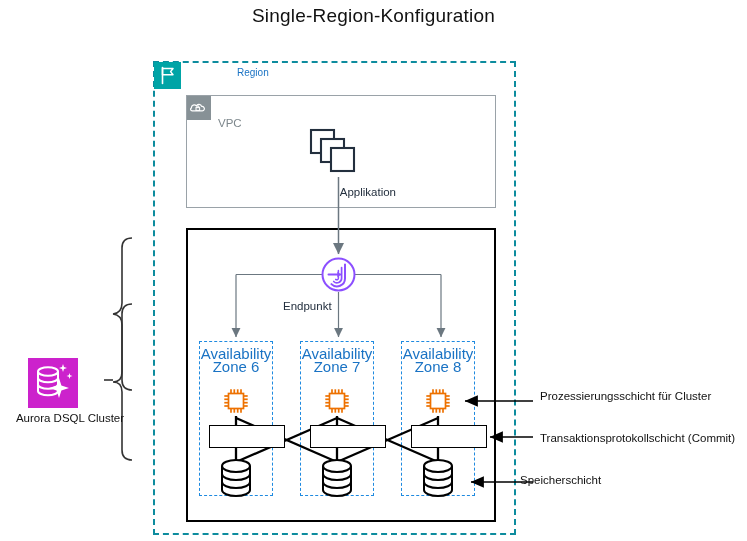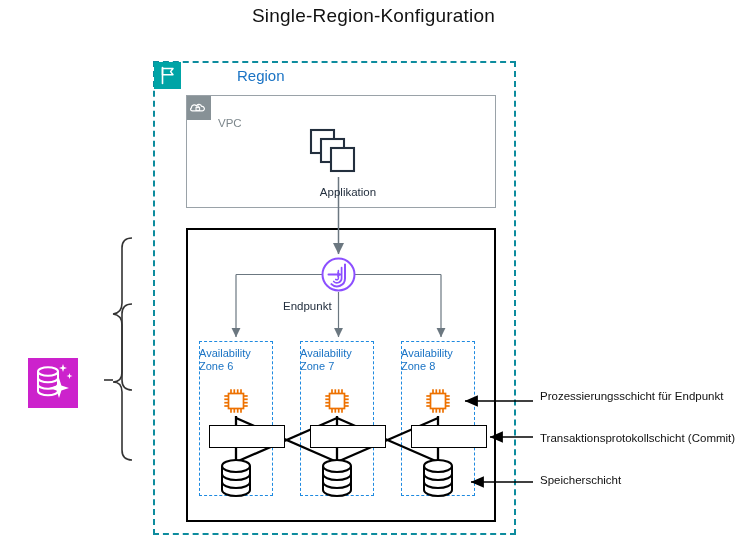--- a/index.html
+++ b/index.html
@@ -44,21 +44,21 @@
     left: 154px;
     top: 62px;
     width: 27px;
     height: 27px;
     background: #00a4a6;
   }
   #region-icon svg { display: block; }
   #region-label {
     left: 189px;
     top: 67px;
-    font-size: 15px;
+    font-size: 10px;
     color: #1a73c4;
     padding-left: 48px;
   }
 
   
   #vpc-box {
     left: 186px;
     top: 95px;
     width: 310px;
     height: 113px;
@@ -76,24 +76,24 @@
   #vpc-label {
     left: 218px;
     top: 117px;
     font-size: 11.5px;
     color: #7d878c;
   }
 
   
   #app-icon { left: 306px; top: 127px; width: 58px; height: 50px; }
   #app-label {
-    left: 288px;
+    left: 276px;
     top: 186px;
     width: 120px;
-    text-align: center;
+    text-align: right;
     font-size: 11.5px;
     color: #232f3e;
   }
 
   
   #cluster-box {
     left: 186px;
     top: 228px;
     width: 310px;
     height: 294px;
@@ -120,22 +120,22 @@
     height: 155px;
     border: 1.6px dashed #1e8ae0;
     box-sizing: border-box;
   }
   #az-box-1 { left: 199px; }
   #az-box-2 { left: 300px; }
   #az-box-3 { left: 401px; }
   .az-label {
     top: 347px;
     width: 74px;
-    text-align: left;
-    font-size: 11px;
+    text-align: center;
+    font-size: 15px;
     line-height: 13px;
     color: #1a73c4;
   }
   #az-label-1 { left: 199px; }
   #az-label-2 { left: 300px; }
   #az-label-3 { left: 401px; }
 
   
   .chip { top: 386px; width: 30px; height: 30px; }
   #chip-1 { left: 221px; }
@@ -188,21 +188,21 @@
   }
 
   
   .callout-label {
     font-size: 11.5px;
     color: #111111;
     white-space: nowrap;
   }
   #callout-label-0 { left: 540px; top: 390px; }
   #callout-label-1 { left: 540px; top: 432px; }
-  #callout-label-2 { left: 540px; top: 474px; }
+  #callout-label-2 { left: 520px; top: 474px; }
 
   
   #region-box { z-index: 0; }
   #vpc-box, #cluster-box { z-index: 1; }
   .az-box { z-index: 2; }
   .commit-rect { z-index: 4; }
   .cyl, .chip { z-index: 5; }
   #region-icon, #vpc-icon, #region-label, #vpc-label,
   #app-icon, #app-label, #endpoint-icon, #endpoint-label,
   .az-label, #aurora-icon, #aurora-label, .callout-label { z-index: 7; }
@@ -432,31 +432,32 @@
         <ellipse cx="20" cy="13.5" rx="10" ry="4.3"></ellipse>
         <path d="M10 13.5 v19.5 a10 4.3 0 0 0 20 0 v-19.5"></path>
         <path d="M10 20 a10 4.3 0 0 0 20 0"></path>
         <path d="M10 26.5 a10 4.3 0 0 0 20 0"></path>
       </g>
       <path d="M31 20 L33.4 27.6 L41 30 L33.4 32.4 L31 40 L28.6 32.4 L21 30 L28.6 27.6 z" fill="#ffffff"></path>
       <path d="M35 6 L36 9 L39 10 L36 11 L35 14 L34 11 L31 10 L34 9 z" fill="#ffffff"></path>
       <path d="M41.5 15 L42.2 17.3 L44.5 18 L42.2 18.7 L41.5 21 L40.8 18.7 L38.5 18 L40.8 17.3 z" fill="#ffffff"></path>
     </svg>
   </div>
+  <div class="abs" id="aurora-label">Aurora DSQL Cluster</div>
 
   <svg class="abs" id="callouts" viewBox="0 0 747 541">
     <g stroke="#000000" stroke-width="1.5" fill="none">
       <line x1="533" y1="401" x2="465" y2="401" marker-end="url(#black-arrow)"></line>
       <line x1="533" y1="437" x2="490" y2="437" marker-end="url(#black-arrow)"></line>
       <line x1="533" y1="482" x2="471" y2="482" marker-end="url(#black-arrow)"></line>
     </g>
     <defs>
       <marker id="black-arrow2" markerWidth="10" markerHeight="10" refX="8.6" refY="5" orient="auto">
         <path d="M0,1.1 L8.8,5 L0,8.9 z" fill="#000000"></path>
       </marker>
     </defs>
   </svg>
 
-  <div class="abs callout-label" id="callout-label-0">Prozessierungsschicht für Endpunkt</div>
+  <div class="abs callout-label" id="callout-label-0">Prozessierungsschicht für Cluster</div>
   <div class="abs callout-label" id="callout-label-1">Transaktionsprotokollschicht (Commit)</div>
   <div class="abs callout-label" id="callout-label-2">Speicherschicht</div>
 
 </div>
 
 </body></html>

